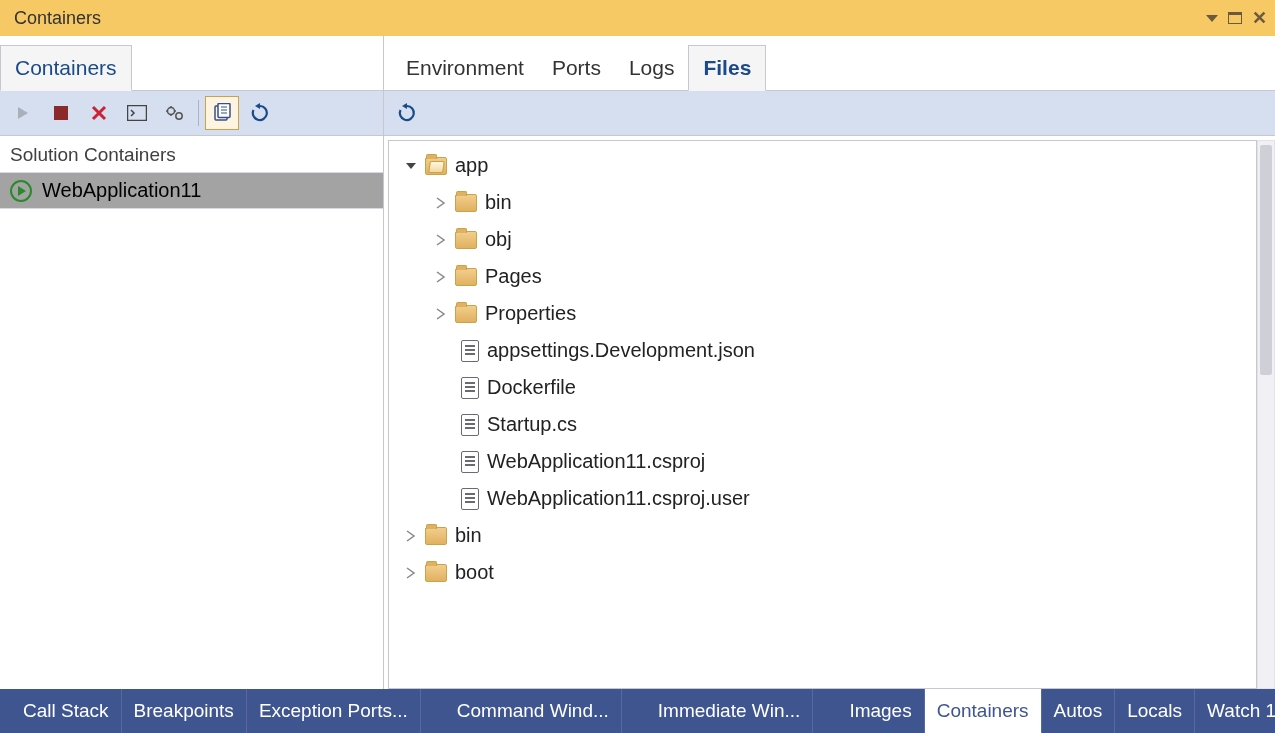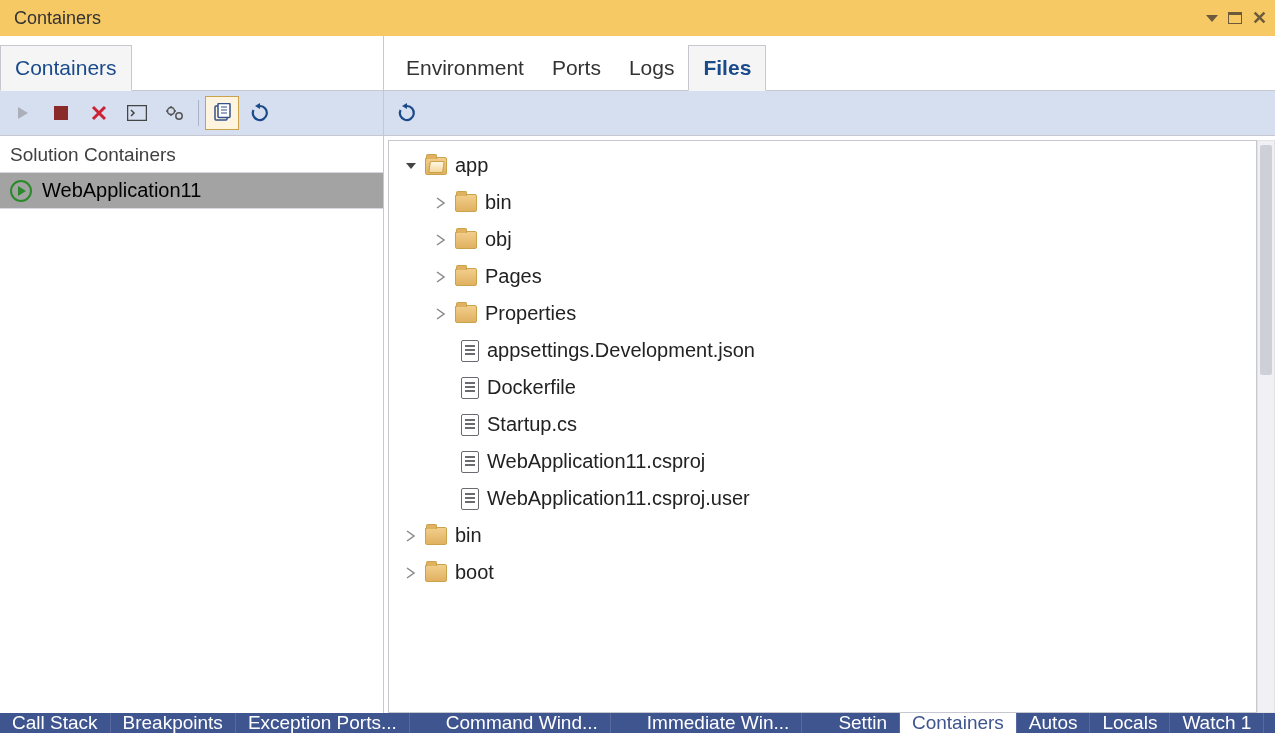--- a/index.html
+++ b/index.html
@@ -148,25 +148,26 @@
     border: 1.5px solid #6a6a70; border-radius: 2px;
     position: relative; background: #fff;
   }
   .file-icon::before {
     content: ""; position: absolute; top: 4px; left: 3px; right: 3px; height: 2px;
     background: #6a6a70; box-shadow: 0 4px 0 #6a6a70, 0 8px 0 #6a6a70;
   }
 
   
   .dock {
-    height: 20px;
+    height: 44px;
     background: #3f5590;
     display: flex; align-items: stretch;
     color: #fff;
     font-size: 19px;
+    padding-left: 11px;
   }
   .dock-tab {
     padding: 0 12px;
     display: flex; align-items: center;
     border-right: 1px solid #58699f;
     cursor: pointer;
     white-space: nowrap;
   }
   .dock-tab.active { background: #fff; color: #3f5590; }
   .dock-sep { width: 10px; background: #3f5590; border: none; }
@@ -389,20 +390,20 @@
 
   <div class="dock">
     <div class="dock-tab">Call Stack</div>
     <div class="dock-tab">Breakpoints</div>
     <div class="dock-tab">Exception Ports...</div>
     <div class="dock-tab dock-sep"></div>
     <div class="dock-tab">Command Wind...</div>
     <div class="dock-tab dock-sep"></div>
     <div class="dock-tab">Immediate Win...</div>
     <div class="dock-tab dock-sep"></div>
-    <div class="dock-tab">Settin</div>
+    <div class="dock-tab">Images</div>
     <div class="dock-tab active">Containers</div>
     <div class="dock-tab">Autos</div>
     <div class="dock-tab">Locals</div>
     <div class="dock-tab">Watch 1</div>
   </div>
 
 </div>
 
 </body></html>

